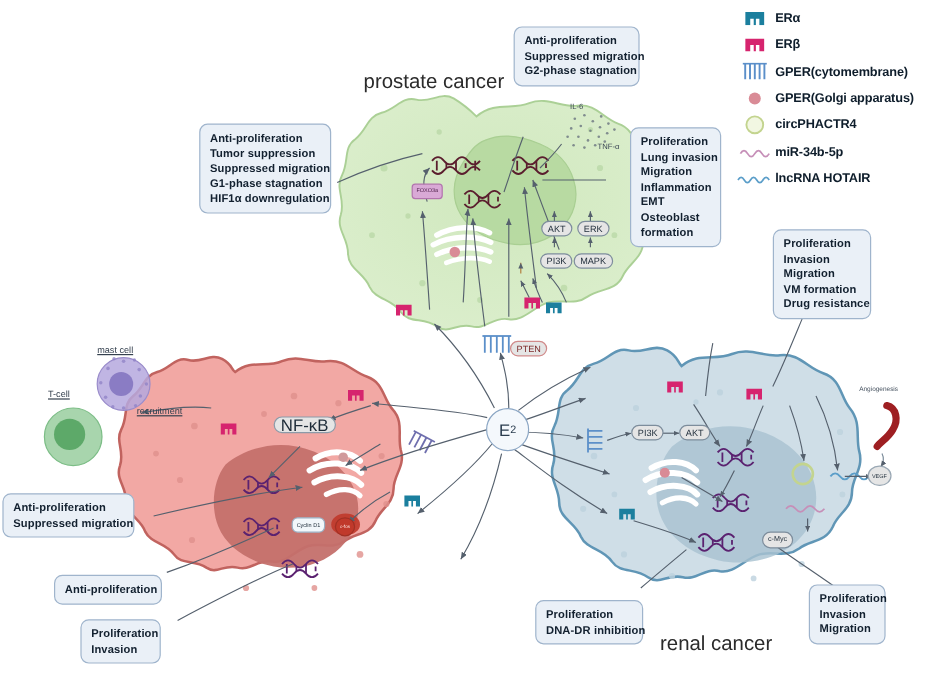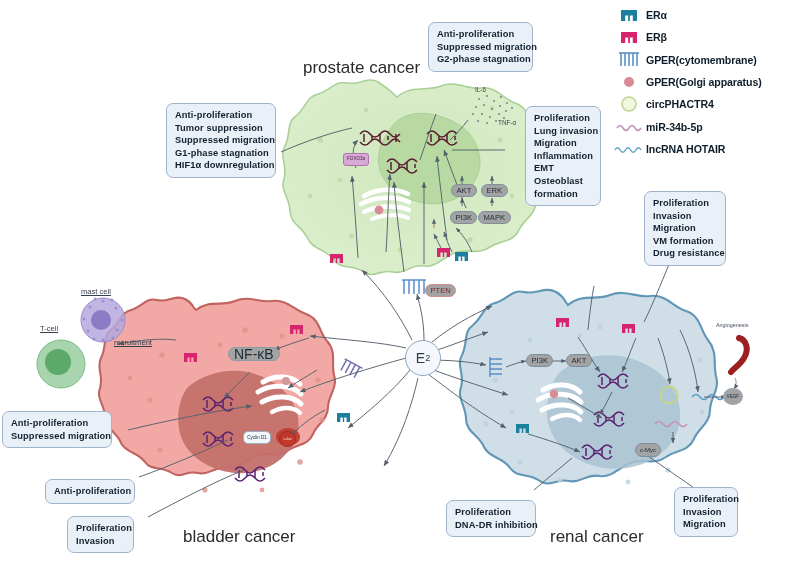--- a/index.html
+++ b/index.html
@@ -29,21 +29,21 @@
   #legend{position:absolute;left:612px;top:4px;width:176px;}
   .legrow{display:flex;align-items:center;height:22.3px;}
   .legicon{width:34px;height:20px;display:flex;align-items:center;justify-content:center;flex:0 0 34px;}
   .legtext{font-size:10.6px;font-weight:bold;color:#0e1d2b;letter-spacing:-.1px;white-space:nowrap;}
 
   
   .celltitle{position:absolute;font-size:17px;color:#2b2b2b;font-weight:normal;white-space:nowrap;}
 
   
   .pill{
-    position:absolute;background:#a3a3a3;border:1px solid #7d8d9c;border-radius:9px;
+    position:absolute;background:#e5e5e5;border:1px solid #7d8d9c;border-radius:9px;
     font-size:7.6px;color:#1d2b38;padding:1.6px 4.5px;white-space:nowrap;line-height:8px;
     text-align:center;
   }
   .pill.pten{border-color:#d08a8a;color:#7d2b2b;border-radius:10px;margin-top:44px;}
   .pill.nfkb{font-size:14px;border-color:#8c9aa8;border-radius:8px;padding:2px 5px;}
   .pill.foxo{background:#d9a9d6;border:1px solid #b274ae;color:#4c1f49;font-size:4.6px;
              border-radius:3px;padding:1.4px 3px;}
   .pill.cyclin{background:#f2f7fb;border:1px solid #9ab0c4;color:#22303d;font-size:4.6px;
                border-radius:5px;padding:1.6px 3.2px;}
   .pill.red{background:#c0392b;border:1px solid #a03024;color:#ffe6e2;font-size:3.8px;
@@ -409,21 +409,20 @@
       <path d="M612,392 C608,400 604,408 600,414" marker-end="url(#ahs)"></path>
       <path d="M704,397 C716,397 722,397 726,397" marker-end="url(#ahs)"></path>
       <path d="M588,330 C590,310 592,296 594,286"></path>
       <path d="M534,490 C548,478 560,468 572,458"></path>
       <path d="M700,492 C680,478 662,466 648,456"></path>
       <path d="M670,262 C660,286 652,306 644,322"></path>
     </g>
   </svg>
 
   <div class="celltitle" style="left:303px;top:58px;">prostate cancer</div>
-  <div class="celltitle" style="left:183px;top:527px;">bladder cancer</div>
   <div class="celltitle" style="left:550px;top:527px;">renal cancer</div>
 
   <div class="pill e2" style="left:405px;top:340px;">
     <span>E</span>
       <sub>2</sub>
   </div>
 
   <div class="pill foxo" style="left:343px;top:153px;">FOXO3a</div>
   <div class="pill" style="left:451px;top:184px;">AKT</div>
   <div class="pill" style="left:481px;top:184px;">ERK</div>

